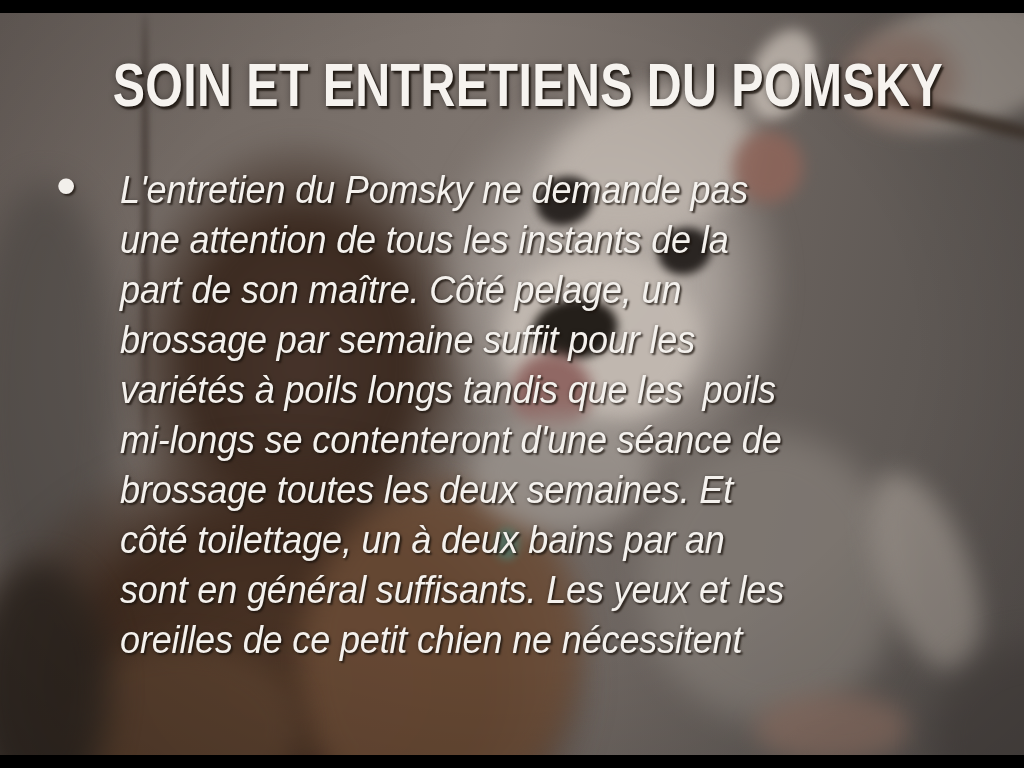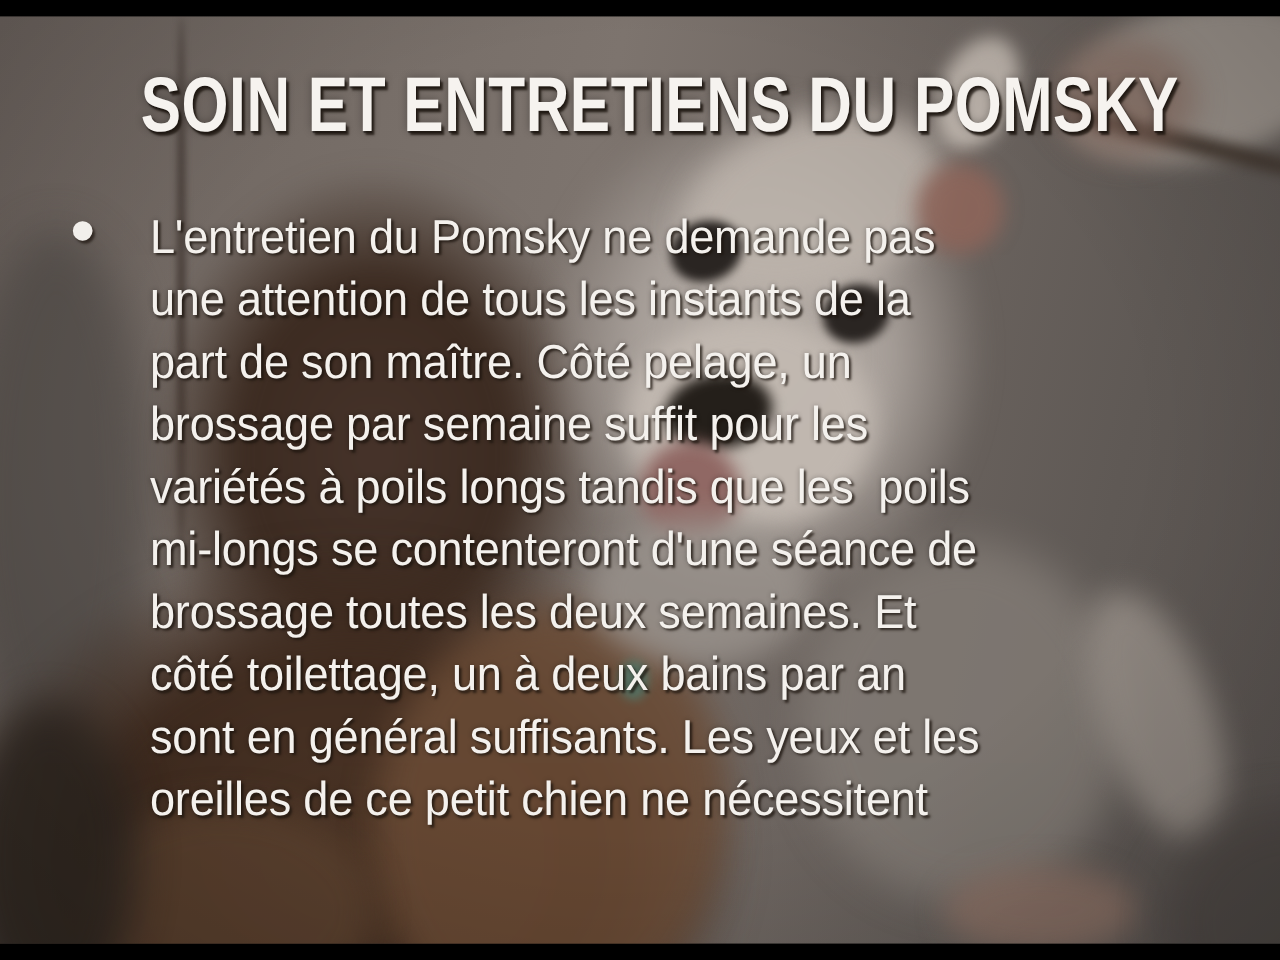--- a/index.html
+++ b/index.html
@@ -99,20 +99,21 @@
     line-height: 58px;
     color: #f2efeb;
     text-shadow: 2px 2px 2px rgba(28,20,14,0.7);
   }
 
   .body-text {
     position: absolute;
     z-index: 10;
     left: 120px; top: 165px;
     width: 880px;
+    font-style: italic;
   }
   .body-line {
     white-space: pre;
     font-size: 38px;
     line-height: 50px;
     letter-spacing: -0.2px;
     color: #f4f1ed;
     transform: scaleX(0.95);
     transform-origin: 0 50%;
     text-shadow: 2px 2px 2px rgba(28,20,14,0.75), 0 0 4px rgba(0,0,0,0.3);

